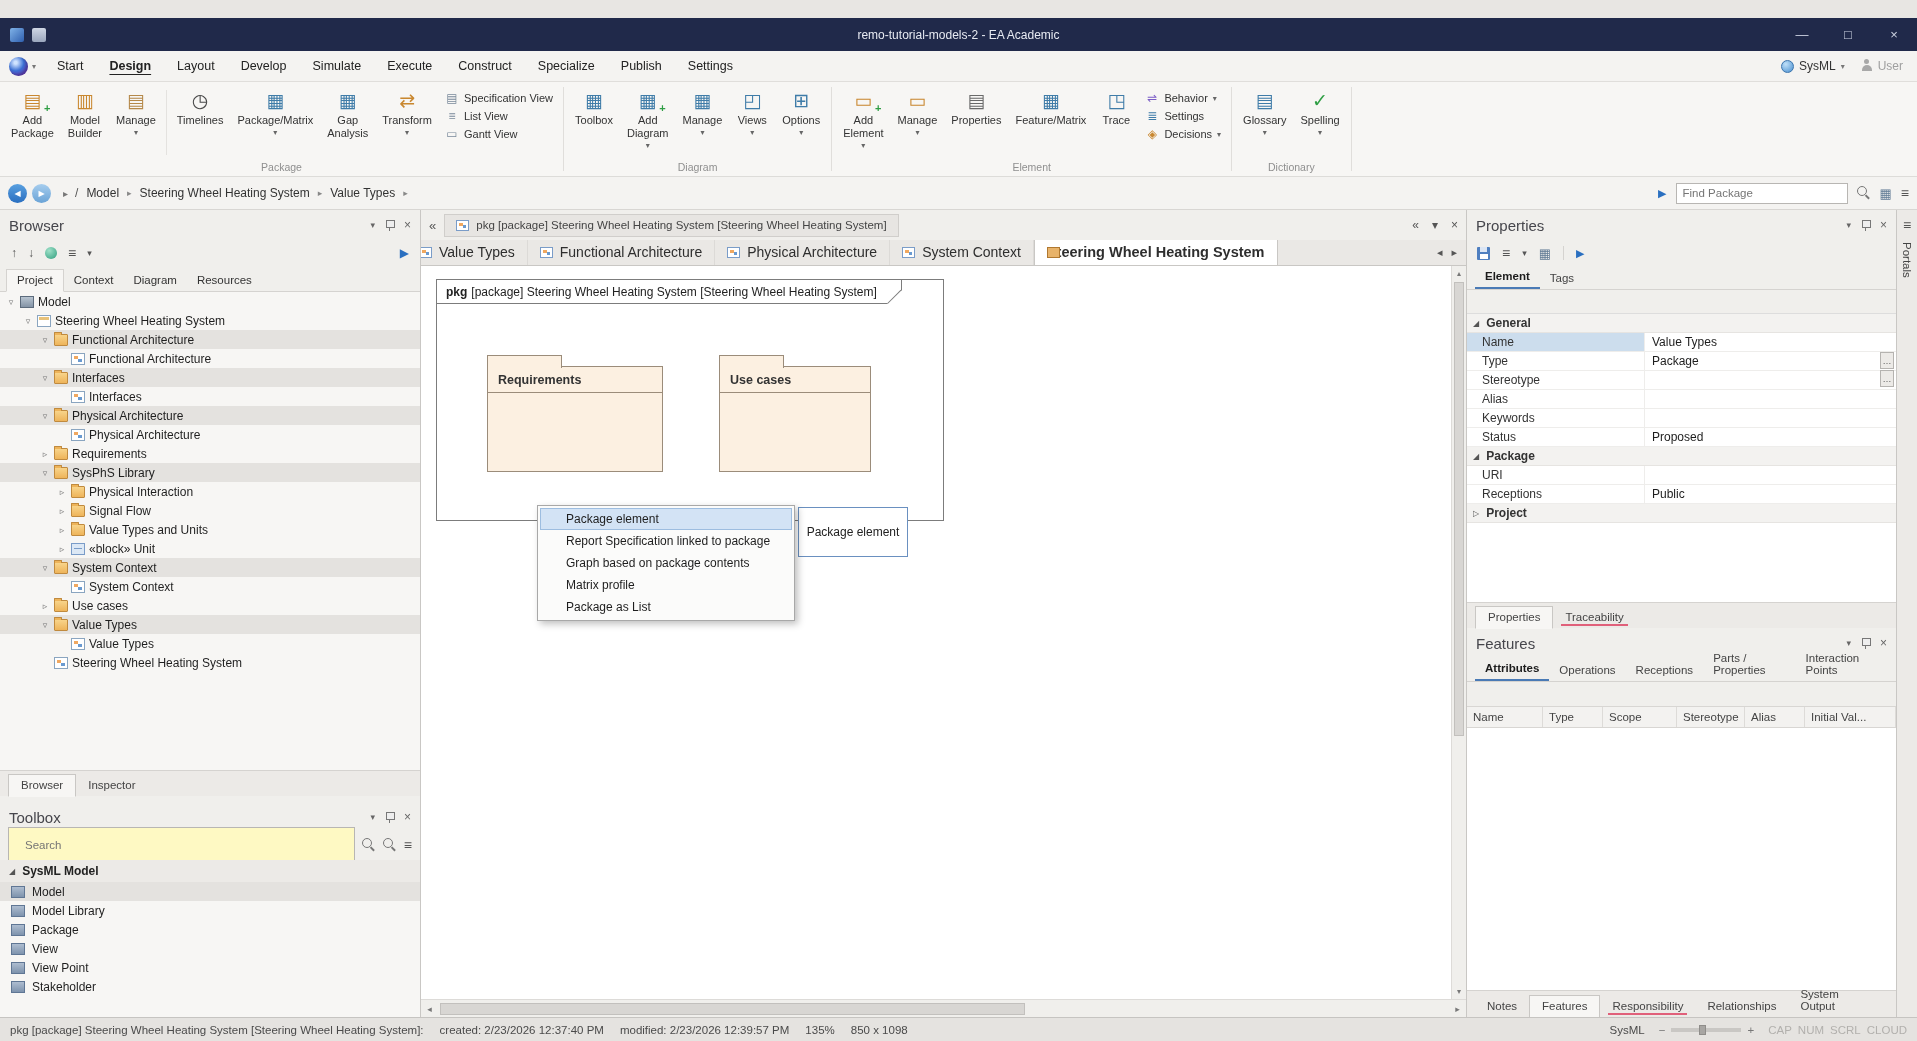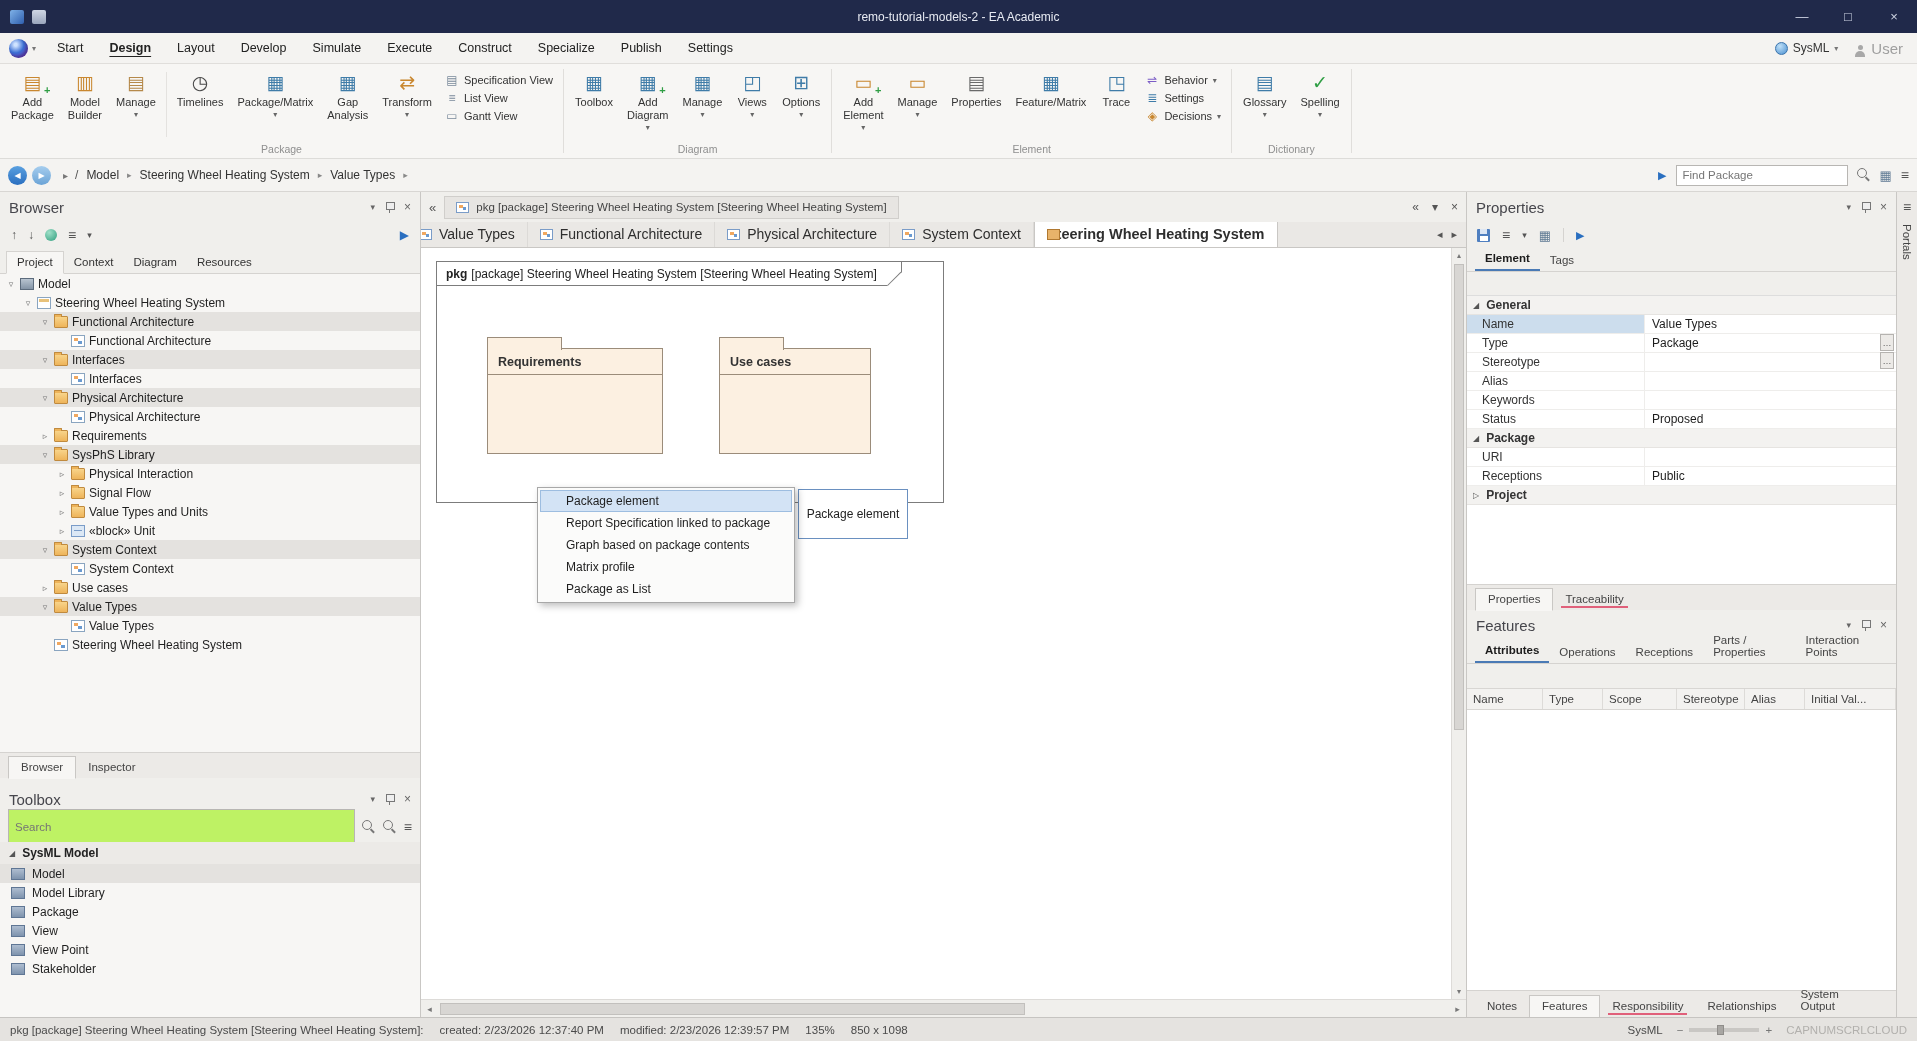--- a/index.html
+++ b/index.html
@@ -1,18 +1,18 @@
 <!DOCTYPE html>
 <html><head>
 <meta charset="utf-8">
 <style>
   *{margin:0;padding:0;box-sizing:border-box;}
   html,body{width:1917px;height:1041px;}
   body{font-family:"Liberation Sans","DejaVu Sans",sans-serif;font-size:12px;color:#2b2b2b;background:#e8e6e3;overflow:hidden;}
-  .app{position:absolute;inset:0;}
+  .app{position:absolute;inset:0;margin-top:18px;}
 
   
   .titlebar{position:absolute;left:0;top:0;width:100%;height:33px;background:#20294a;display:flex;align-items:center;}
   .tb-left{display:flex;gap:8px;margin-left:10px;z-index:2;}
   .tb-ic{width:14px;height:14px;border-radius:2px;}
   .tb-ic.logo{background:linear-gradient(135deg,#7fb2e8,#2f5fae);}
   .tb-ic.save{background:linear-gradient(#cfd6e4,#9aa6bd);}
   .tb-title{position:absolute;left:0;right:0;text-align:center;font-size:12px;color:#e7eaf2;}
   .tb-controls{margin-left:auto;display:flex;z-index:2;}
   .tb-btn{width:46px;height:33px;display:flex;align-items:center;justify-content:center;color:#cdd3e2;font-size:13px;}
@@ -21,21 +21,21 @@
   .menubar{position:absolute;top:33px;height:31px;width:100%;background:#f4f3f1;display:flex;align-items:center;border-bottom:1px solid #e0dedb;}
   .app-sphere{width:19px;height:19px;border-radius:50%;margin:0 4px 0 9px;background:radial-gradient(circle at 35% 30%,#cfe3ff 8%,#3b6fd4 45%,#7a3fd4 82%);box-shadow:inset -2px -2px 3px rgba(0,0,0,.3);flex:none;}
   .sphere-chev{font-size:8px;color:#777;margin-right:8px;}
   .menu-tabs{display:flex;align-items:center;height:100%;}
   .mtab{padding:0 13px;height:100%;display:flex;align-items:center;font-size:12.5px;color:#222;}
   .mtab.active{font-weight:bold;text-decoration:underline;text-underline-offset:4px;}
   .menu-right{margin-left:auto;display:flex;align-items:center;gap:16px;margin-right:14px;}
   .persp{display:flex;align-items:center;gap:5px;color:#333;font-size:12px;}
   .globe-icon{width:13px;height:13px;border-radius:50%;background:radial-gradient(circle at 35% 30%,#bfe0f8,#4a8fd0);border:1px solid #3a74ad;}
   .pchev{font-size:8px;color:#777;}
-  .user{display:flex;align-items:flex-end;gap:5px;color:#9f9f9f;font-size:15px;}
+  .user{display:flex;align-items:flex-start;gap:5px;color:#9f9f9f;font-size:12px;}
   .person-icon{width:12px;height:12px;position:relative;}
   .person-icon::before{content:"";position:absolute;left:3.5px;top:0;width:5px;height:5px;border-radius:50%;background:#a8a8a8;}
   .person-icon::after{content:"";position:absolute;left:1px;top:6px;width:10px;height:6px;border-radius:5px 5px 0 0;background:#a8a8a8;}
 
   
   .ribbon{position:absolute;top:64px;height:95px;width:100%;background:#f7f6f4;display:flex;align-items:stretch;border-bottom:1px solid #dddcd9;}
   .rgroup{display:flex;flex-direction:column;padding:3px 4px 0;}
   .rrow{display:flex;align-items:stretch;flex:1;}
   .rglabel{text-align:center;color:#8f8f8f;font-size:10.5px;padding:1px 0 3px;}
   .rsep{width:1px;background:#e0dedb;margin:5px 0;}
@@ -102,21 +102,21 @@
   .ti-block{background:#dce8f5;border:1px solid #7a9cc8;}
   .ti-block::before{content:"";position:absolute;left:2px;top:4px;right:2px;height:1px;background:#7a9cc8;}
   .ti-tbx{background:linear-gradient(#aebdd0,#7e93ad);border:1px solid #5f7694;}
   .bbt{display:flex;align-items:flex-end;padding:2px 8px 0;border-top:1px solid #d5d3d0;background:#eceae7;}
   .bbtab{padding:4px 12px 5px;font-size:11.5px;color:#444;position:relative;}
   .bbtab.active{background:#f7f6f4;border:1px solid #c9c7c4;border-bottom:1px solid #f7f6f4;margin-bottom:-1px;}
   .accent{position:absolute;left:8px;right:8px;bottom:2px;height:2px;}
   .browser-bottom-tabs{position:absolute;top:560px;left:0;right:0;height:26px;}
   .toolbox-head{position:absolute;top:592px;left:0;right:0;}
   .toolbox-search{position:absolute;top:622px;left:0;right:0;height:26px;display:flex;align-items:center;gap:7px;padding:0 8px;}
-  .tb-search-input{flex:1;height:36px;border:1px solid #b8b6b3;background:#bef264;font:inherit;font-size:11.5px;padding:0 6px;color:#777;}
+  .tb-search-input{flex:1;height:36px;border:1px solid #b8b6b3;background:#fef9c3;font:inherit;font-size:11.5px;padding:0 16px;color:#777;}
   .toolbox-body{position:absolute;top:650px;left:0;right:0;bottom:0;background:#f7f6f4;}
   .section-head{height:22px;display:flex;align-items:center;gap:7px;padding:0 9px;font-weight:bold;font-size:12px;background:#eceae7;color:#222;}
   .sh-tri{font-size:8px;color:#555;}
   .tbitem{height:19px;display:flex;align-items:center;gap:7px;padding:0 11px;font-size:12px;color:#1f1f1f;}
   .tbitem.sel{background:#e4e2df;}
 
   
   .center-panel{position:absolute;left:421px;top:0;right:451px;bottom:0;background:#f0efec;}
   .dock-header{height:30px;display:flex;align-items:center;padding:0 8px;gap:8px;}
   .dh-collapse{color:#555;font-size:13px;}
@@ -800,21 +800,21 @@
     </div>
     <div class="sb-right">
       <span>SysML</span>
       <span class="sb-zoom">
         <span>−</span>
         <span class="sb-track">
             <span class="sb-thumb"></span>
           </span>
         <span>+</span>
       </span>
-      <span style="display:flex;gap:0;">
+      <span style="display:flex;gap:6px;">
           <span class="sb-ind">CAP</span>
           <span class="sb-ind">NUM</span>
           <span class="sb-ind">SCRL</span>
           <span class="sb-ind">CLOUD</span>
         </span>
     </div>
   </div>
 </div>
 
 </body></html>

